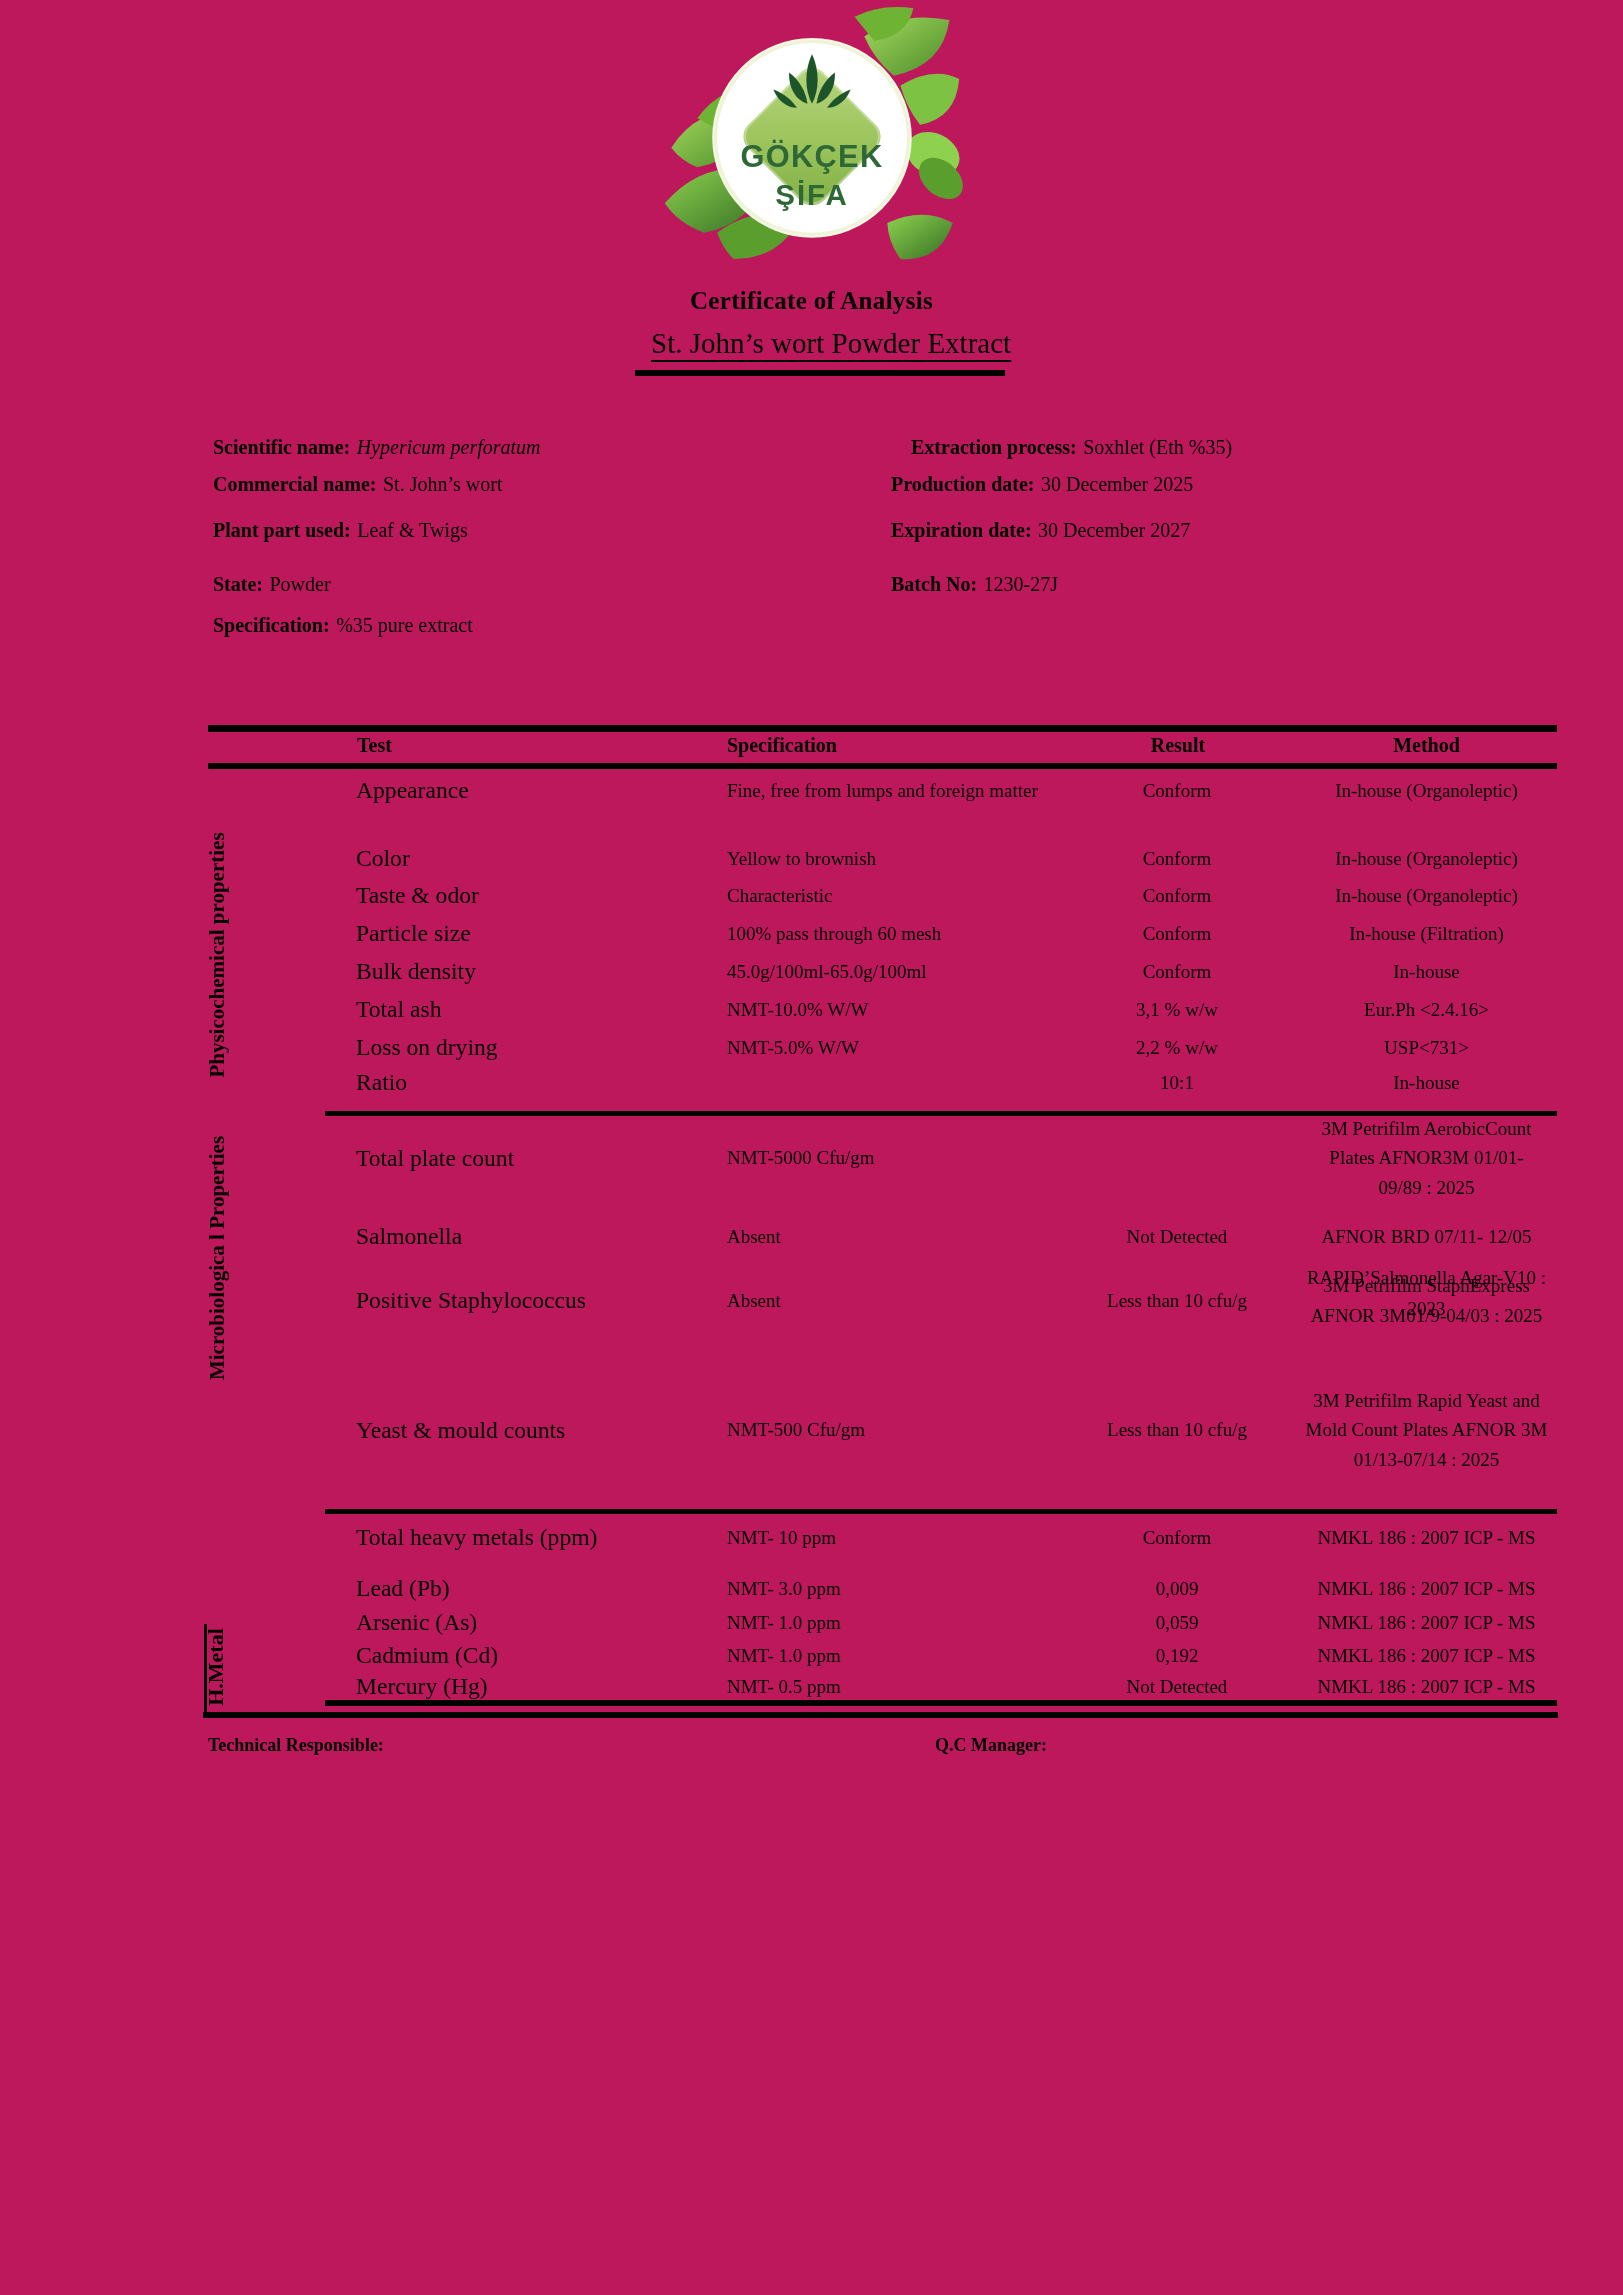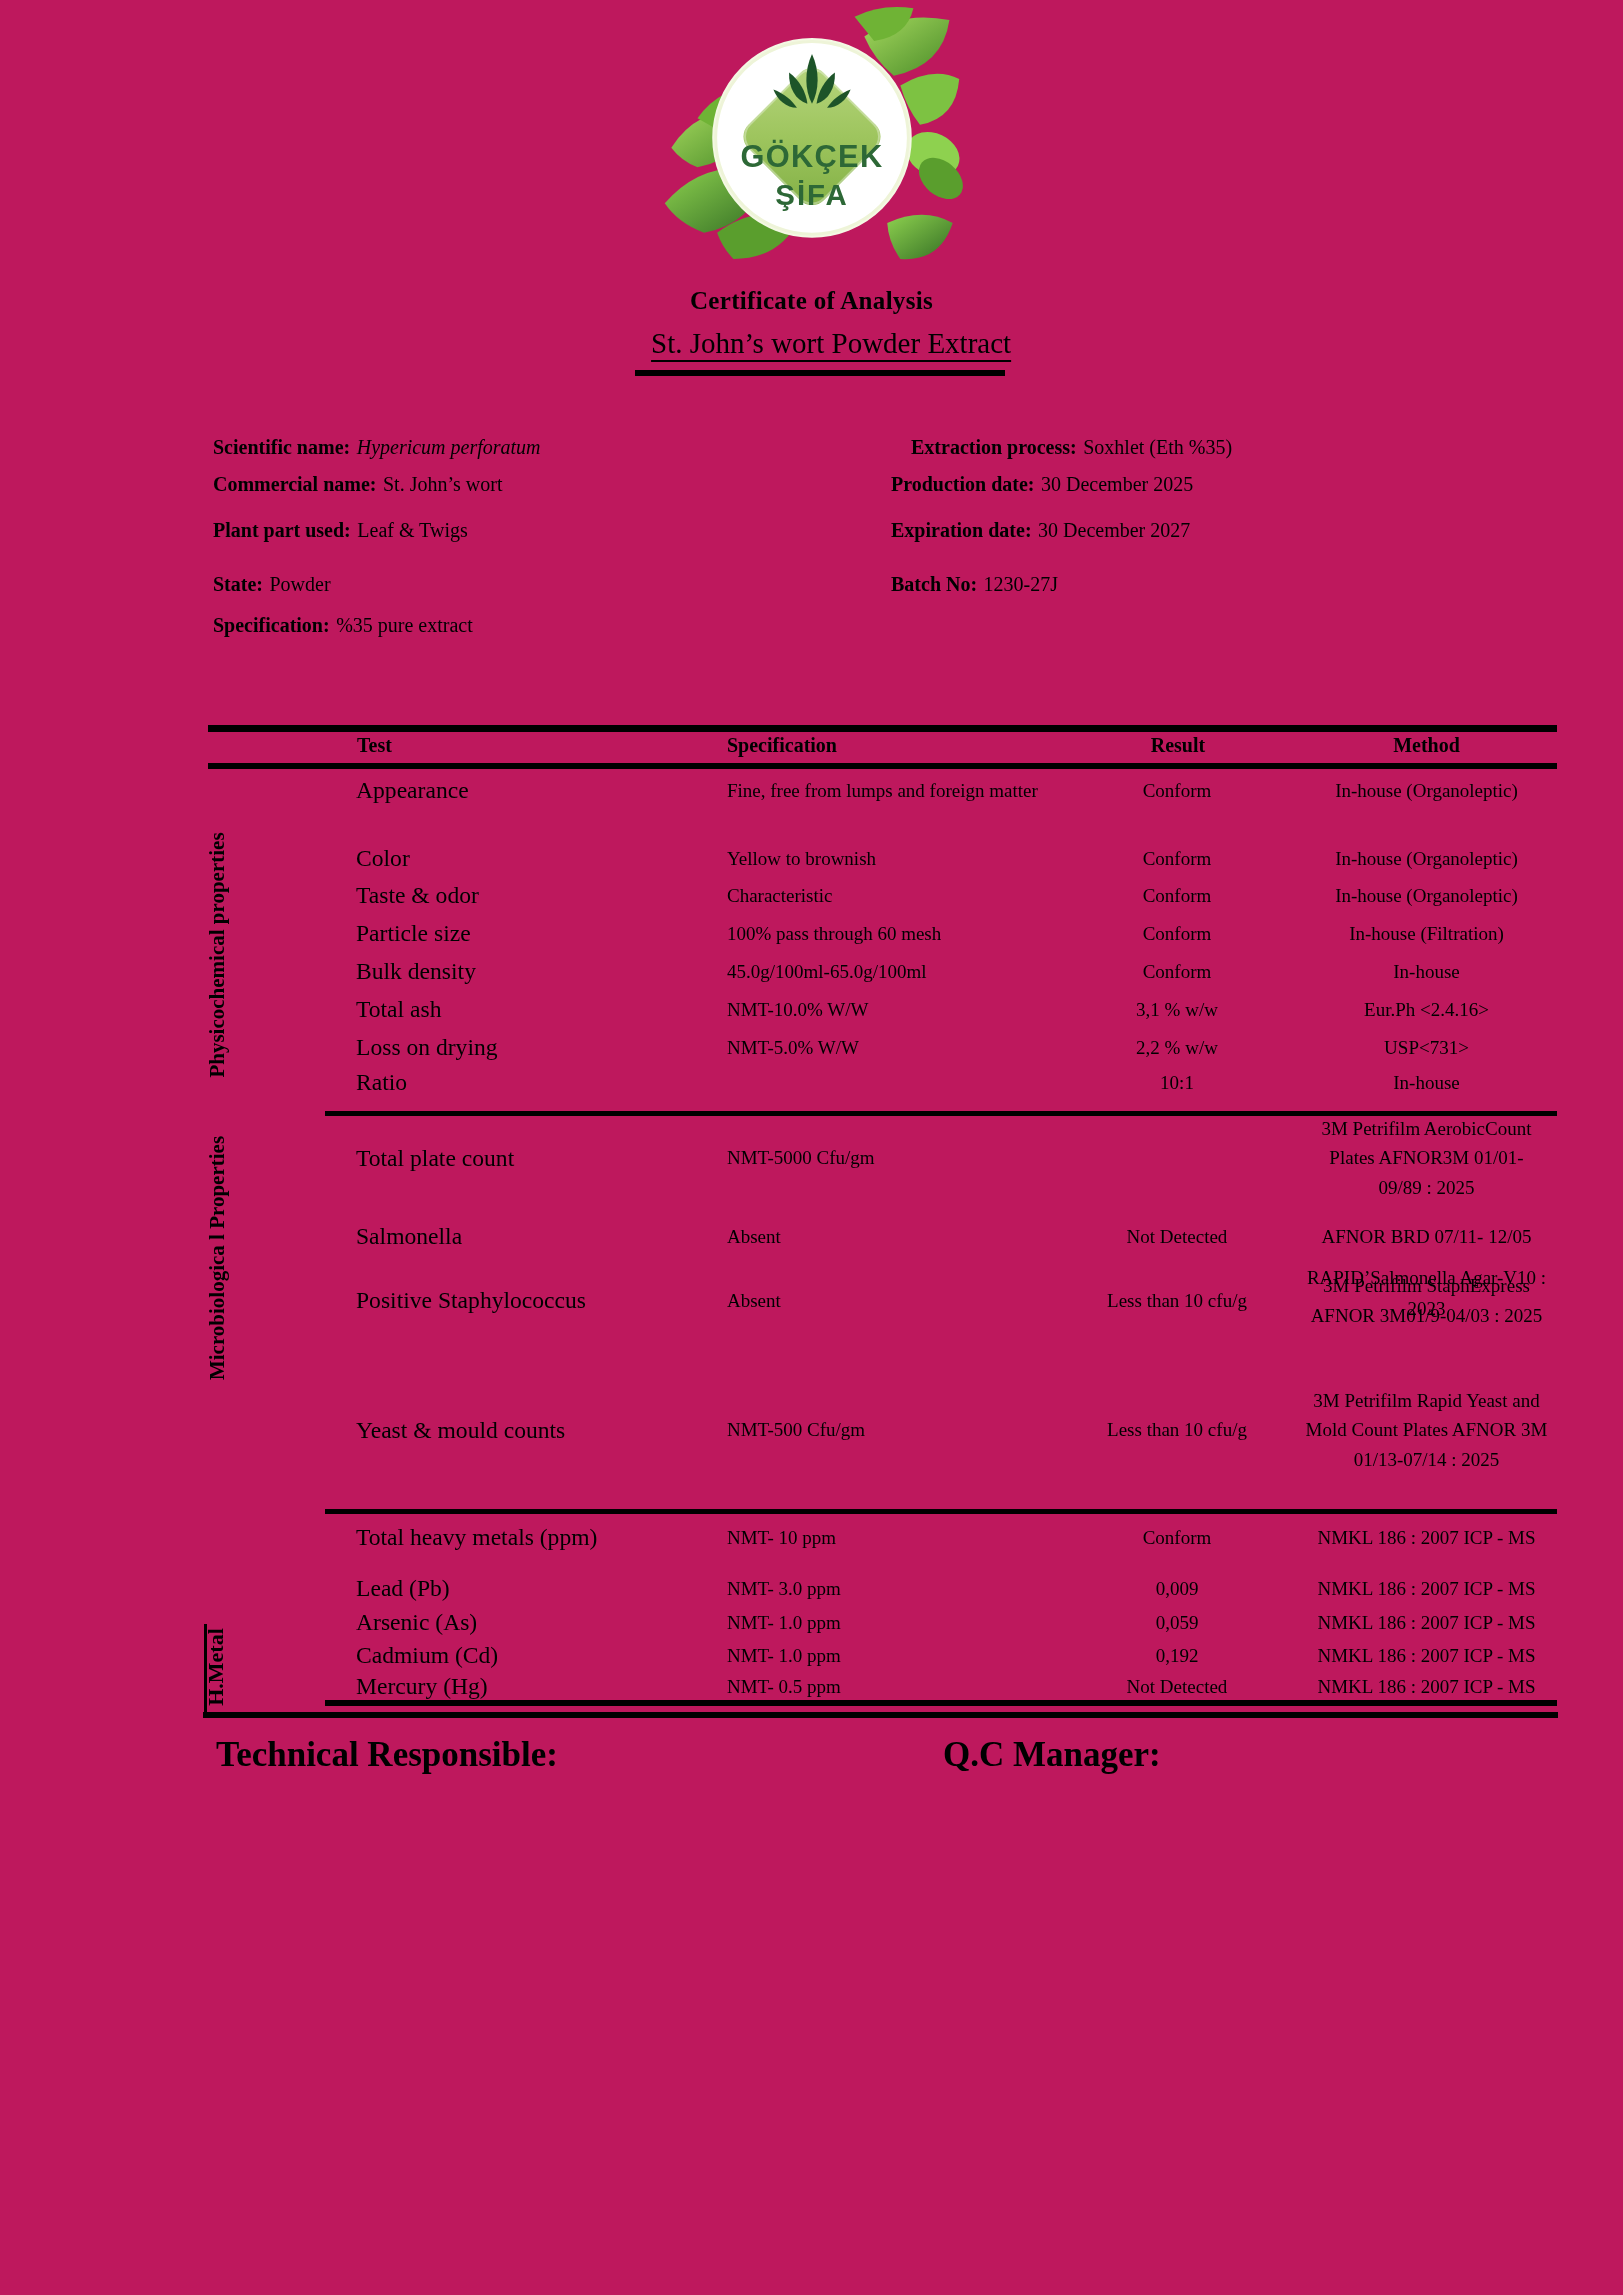--- a/index.html
+++ b/index.html
@@ -42,21 +42,21 @@
   .pre{white-space:pre-line;line-height:29.4px;}
   .method-cont{
     position:absolute;left:1299px;top:1262px;width:255px;
     font-size:19px;line-height:31px;text-align:center;white-space:pre-line;
   }
   .vlabel{
     position:absolute;white-space:nowrap;font-weight:bold;font-size:21px;
     transform:translate(-50%,-50%) rotate(-90deg);
   }
   .vlabel.small{font-size:22px;}
-  .footer-item{position:absolute;top:1735px;font-size:35px;font-weight:bold;white-space:nowrap;margin-left:8px;}
+  .footer-item{position:absolute;top:1735px;font-size:18px;font-weight:bold;white-space:nowrap;}
   .logo{position:absolute;left:658px;top:6.5px;}
 </style>
 </head>
 <body>
 
 <div class="page">
 
   <svg class="logo" width="308" height="265" viewBox="0 0 470 405">
     <defs>
       <linearGradient id="diam" x1="0" y1="0" x2="1" y2="1">

